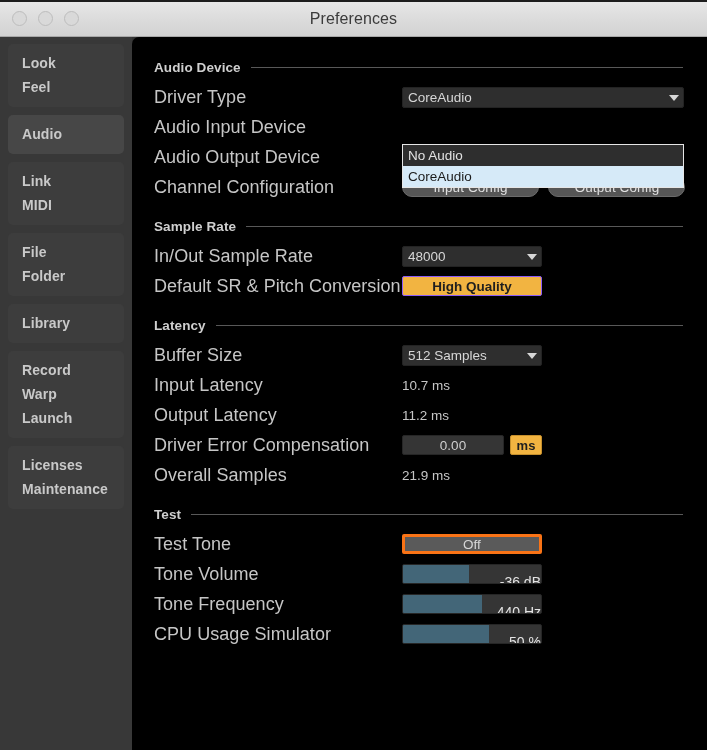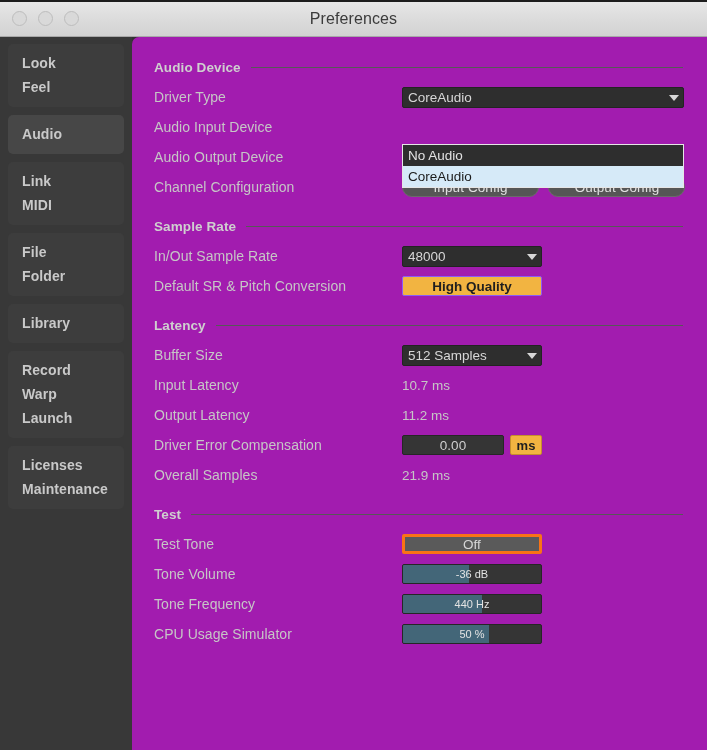--- a/index.html
+++ b/index.html
@@ -103,21 +103,21 @@
     line-height: 16px;
     letter-spacing: 0.1px;
   }
 
   
   .panel {
     position: absolute;
     left: 132px; top: 0;
     width: 575px;
     height: 713px;
-    background: #a21caf;
+    background: #000000;
     border-top-left-radius: 7px;
     box-sizing: border-box;
     overflow: hidden;
   }
 
   .section-header {
     position: relative;
     display: flex;
     align-items: center;
     height: 16px;
@@ -140,21 +140,21 @@
 
   .row {
     position: relative;
     display: flex;
     align-items: center;
     height: 30px;
     margin-left: 22px;
   }
   .row-label {
     width: 248px;
-    font-size: 14px;
+    font-size: 18px;
     color: #c6c6c6;
     letter-spacing: 0.05px;
     flex: 0 0 auto;
   }
   .row-ctrl {
     flex: 0 0 auto;
   }
   .plain-value {
     font-size: 13.5px;
     color: #c6c6c6;
@@ -302,26 +302,26 @@
     border-radius: 2px;
     overflow: hidden;
   }
   .slider .fill {
     position: absolute;
     left: 0; top: 0; bottom: 0;
     background: #436678;
   }
   .slider .sl-text {
     position: absolute;
-    left: 0; right: 0; top: 0;
+    left: 0; right: 0; top: 8px;
     height: 18px;
     line-height: 18px;
-    text-align: center;
+    text-align: right;
     color: #e3e3e3;
-    font-size: 11px;
+    font-size: 14px;
   }
 </style>
 </head>
 <body>
 
 <div class="window">
 
   <div class="titlebar">
     <div class="titlebar-top-line"></div>
     <div class="traffic close"></div>

